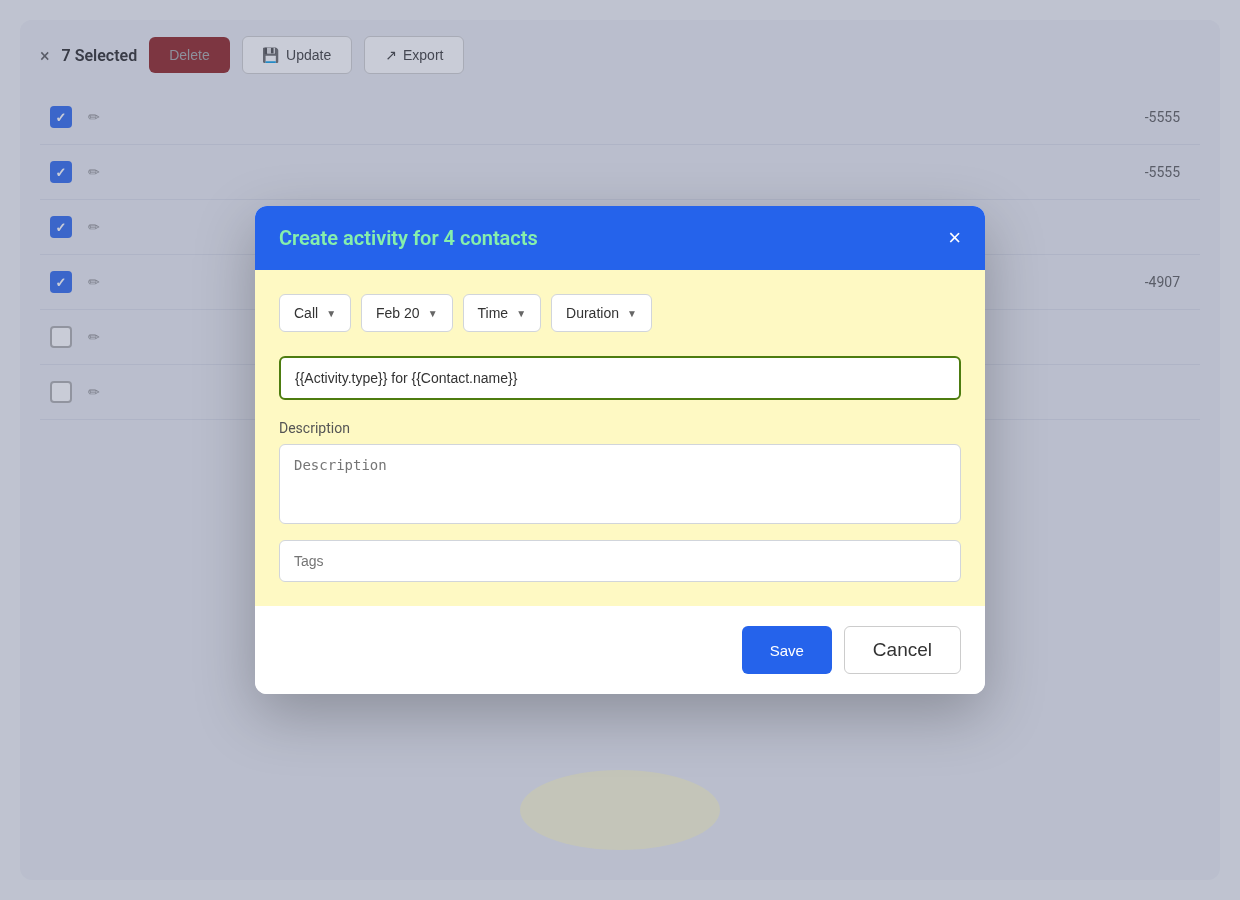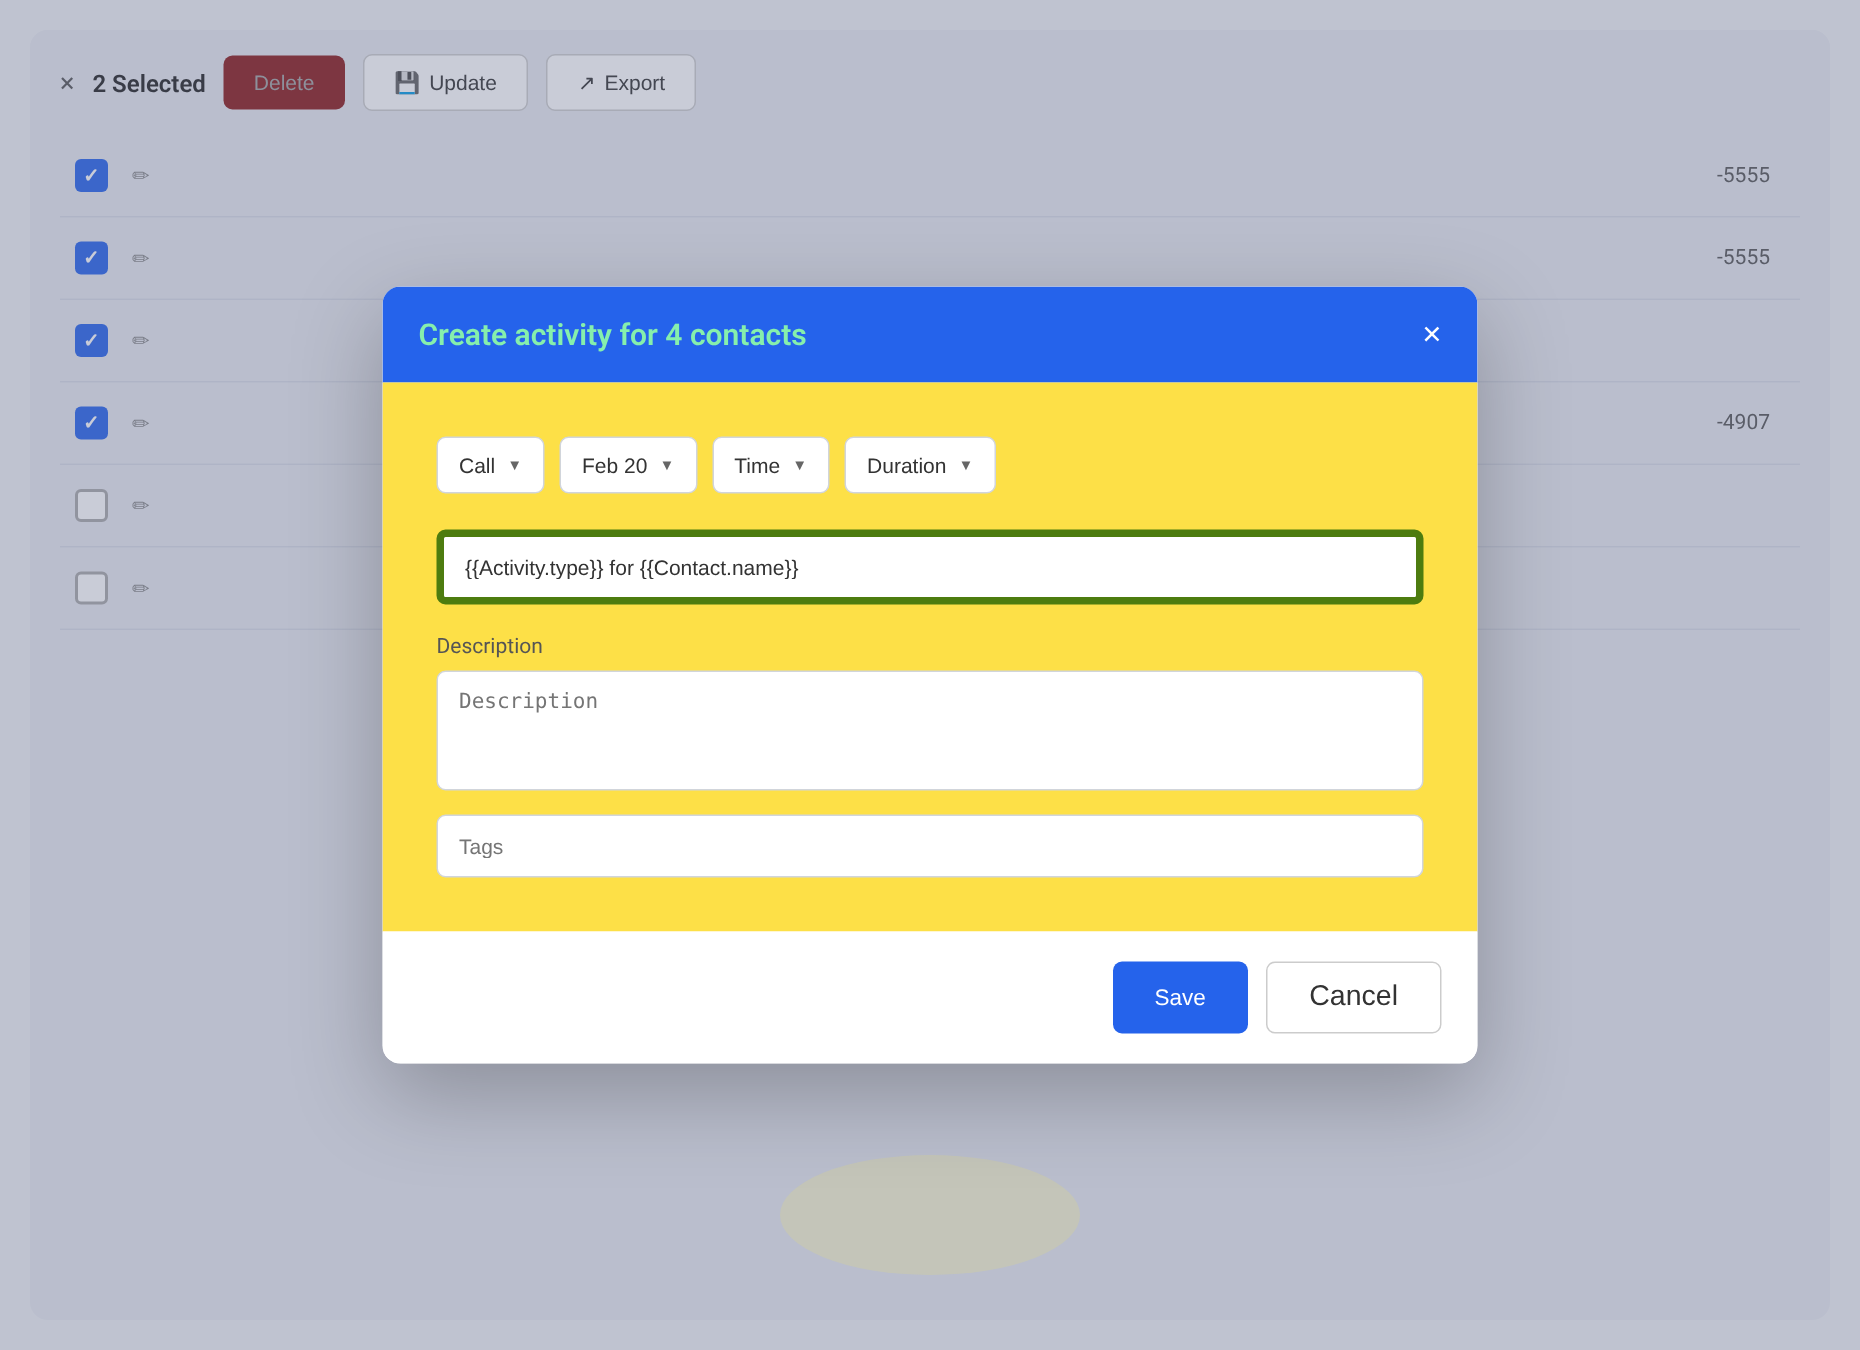--- a/index.html
+++ b/index.html
@@ -173,22 +173,22 @@
       color: white;
       font-size: 22px;
       cursor: pointer;
       line-height: 1;
       background: none;
       border: none;
       padding: 0;
     }
 
     .modal-body {
-      background: #fde047;
-      padding: 36px;
+      background: #fef9c3;
+      padding: 24px;
     }
 
     
     .dropdowns-row {
       display: flex;
       gap: 10px;
       margin-bottom: 24px;
     }
 
     .dropdown-btn {
@@ -211,21 +211,21 @@
 
     
     .field-label {
       font-size: 14px;
       color: #555;
       margin-bottom: 8px;
     }
 
     .field-input {
       width: 100%;
-      border: 5px solid #4d7c0f;
+      border: 2px solid #4d7c0f;
       border-radius: 6px;
       padding: 12px 14px;
       font-size: 14px;
       color: #333;
       background: white;
       margin-bottom: 20px;
     }
 
     .field-textarea {
       width: 100%;
@@ -281,21 +281,21 @@
       cursor: pointer;
     }
   </style>
 </head>
 <body>
 
 <div class="bg-panel">
 
   <div class="toolbar">
     <span class="toolbar-close">×</span>
-    <span class="selected-count">2 Selected</span>
+    <span class="selected-count">7 Selected</span>
     <button class="btn-delete">Delete</button>
     <button class="btn-outline">
       <span>💾</span>
       <span>Update</span>
     </button>
     <button class="btn-outline">
       <span>↗</span>
       <span>Export</span>
     </button>
   </div>

